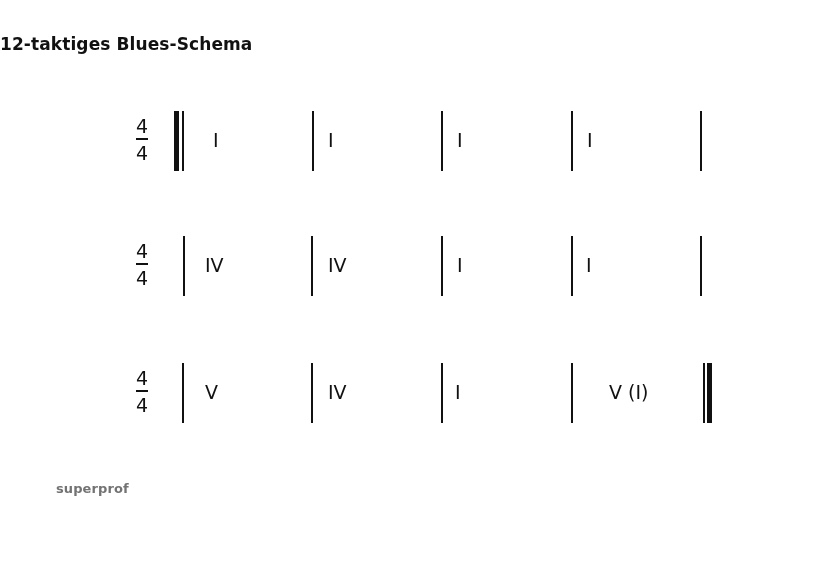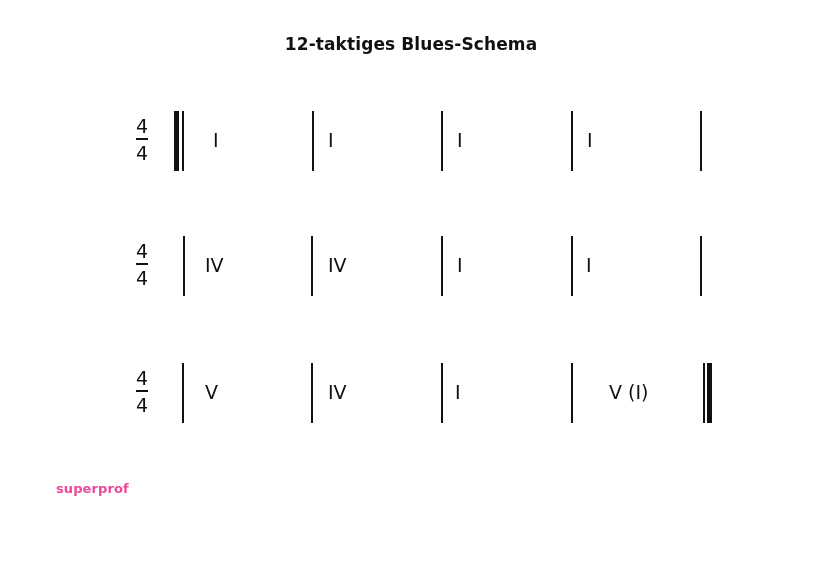--- a/index.html
+++ b/index.html
@@ -1,36 +1,36 @@
 <!DOCTYPE html>
 <html><head>
   <meta charset="utf-8">
   <style>
     html, body { margin: 0; padding: 0; }
     body {
       width: 840px; height: 561px; background: #ffffff; position: relative; overflow: hidden;
       font-family: "DejaVu Sans", "Liberation Sans", sans-serif; color: #111111;
     }
     .title {
-      position: absolute; left: 0; width: 822px; top: 34px; text-align: center;
+      position: absolute; left: 0; width: 822px; top: 34px; 
       font-size: 17px; font-weight: bold; letter-spacing: 0.1px;
     }
     .row { position: absolute; left: 0; width: 840px; height: 62px; }
     .timesig {
       position: absolute; left: 133px; top: 4px; width: 18px; text-align: center;
       font-size: 19px; line-height: 22px;
     }
     .timesig .num { display: block; }
     .timesig .bar { display: block; width: 12px; height: 2px; background: #111; margin: 1px auto 2px auto; }
     .barline { position: absolute; top: 0; width: 2px; height: 60px; background: #111; }
     .barline.thick { width: 5px; }
     .chord { position: absolute; top: 17px; font-size: 19px; line-height: 24px; }
     .brand {
       position: absolute; left: 56px; top: 481px; font-size: 13px; font-weight: bold;
-      color: #ec4899; letter-spacing: 0.1px;
+      color: #737373; letter-spacing: 0.1px;
     }
   </style>
 </head>
 <body>
 
 <div class="title">12-taktiges Blues-Schema</div>
 
 <div class="row" style="top:111px;">
   <div class="timesig">
     <span class="num">4</span>

